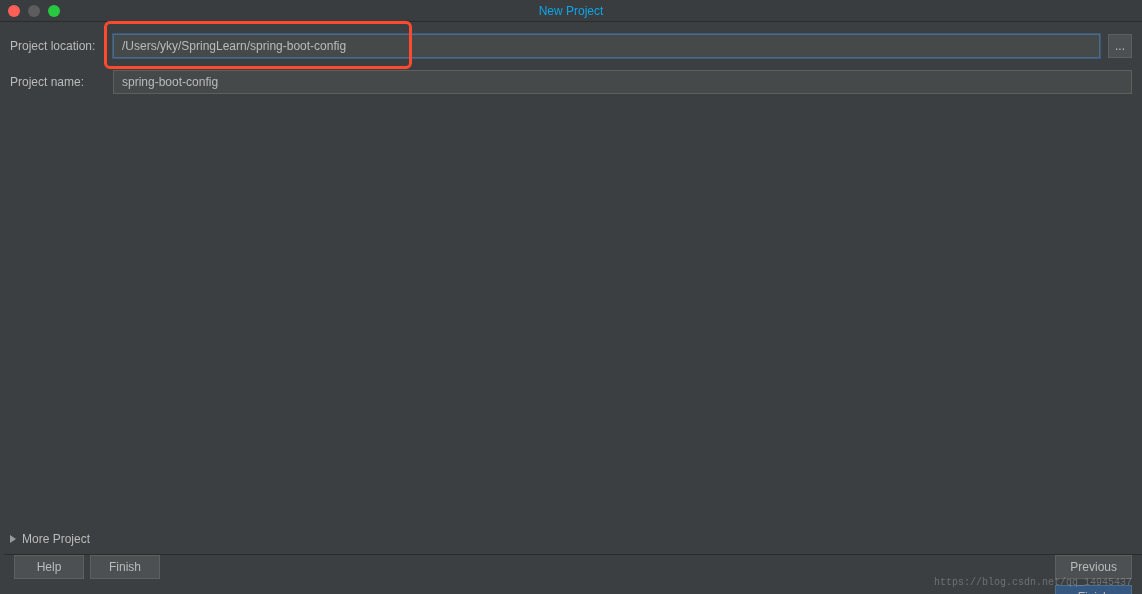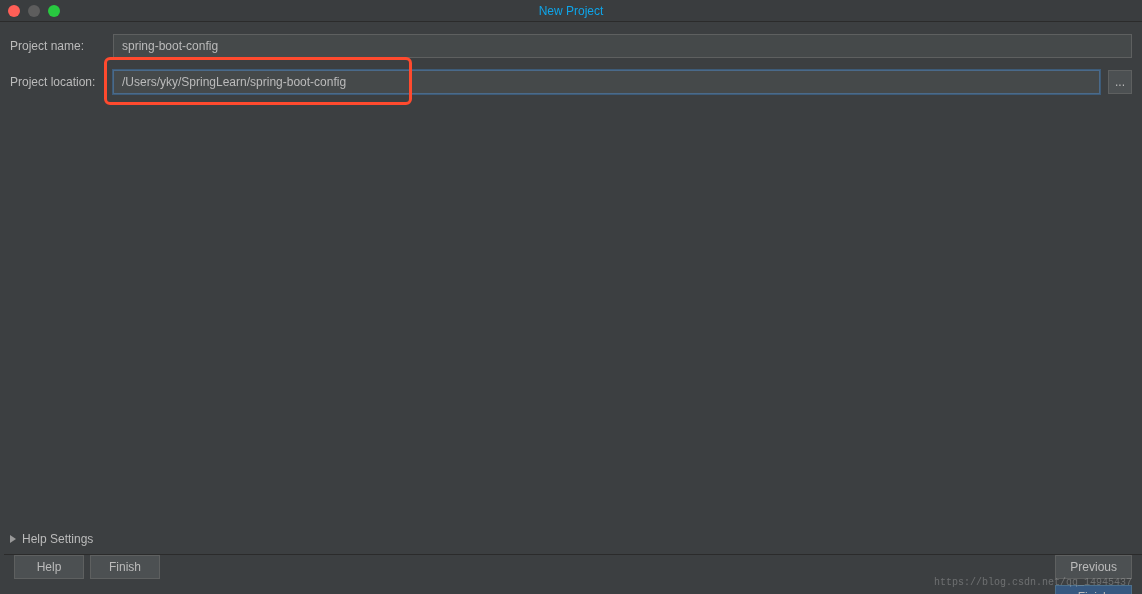--- a/index.html
+++ b/index.html
@@ -171,38 +171,38 @@
     <div class="traffic-light tl-close"></div>
     <div class="traffic-light tl-min"></div>
     <div class="traffic-light tl-max"></div>
   </div>
   <div class="window-title">New Project</div>
 </div>
 
 <div class="content">
 
   <div class="form-row">
-    <div class="form-label">Project name:</div>
-    <input type="text" class="text-input" value="spring-boot-config" style="">
-  </div>
-
-  <div class="form-row">
     <div class="form-label">Project location:</div>
     <div class="location-wrapper">
       <input type="text" class="text-input focused" style="width: 100%;" value="/Users/yky/SpringLearn/spring-boot-config">
       <div class="highlight-box"></div>
     </div>
     <button class="browse-btn">...</button>
   </div>
 
+  <div class="form-row">
+    <div class="form-label">Project name:</div>
+    <input type="text" class="text-input" value="spring-boot-config" style="">
+  </div>
+
 </div>
 
 <div class="more-settings">
   <div class="triangle-right"></div>
-  <span>Help Settings</span>
+  <span>More Project</span>
 </div>
 
 <div class="footer">
   <div class="footer-left">
     <button class="btn">Help</button>
     <button class="btn">Finish</button>
   </div>
   <div class="footer-right">
     <button class="btn">Previous</button>
     <button class="btn btn-primary">Finish</button>

